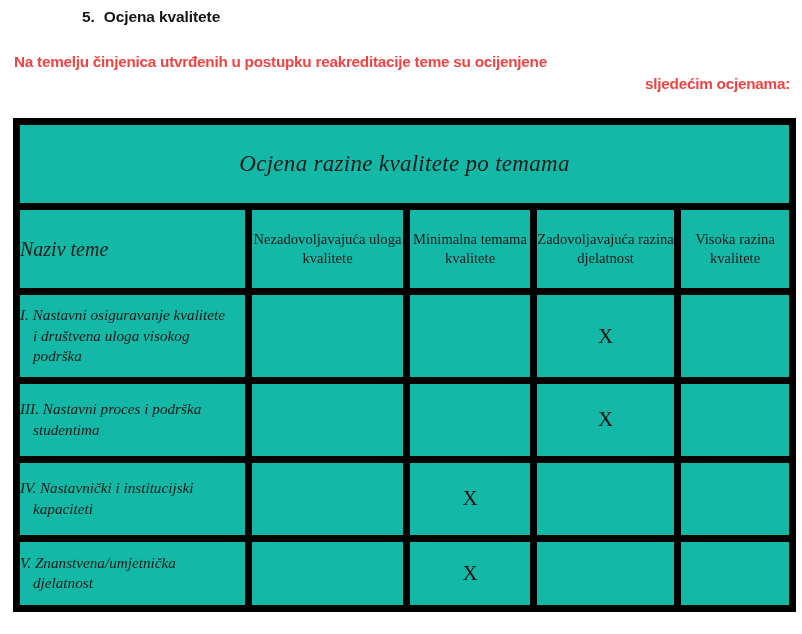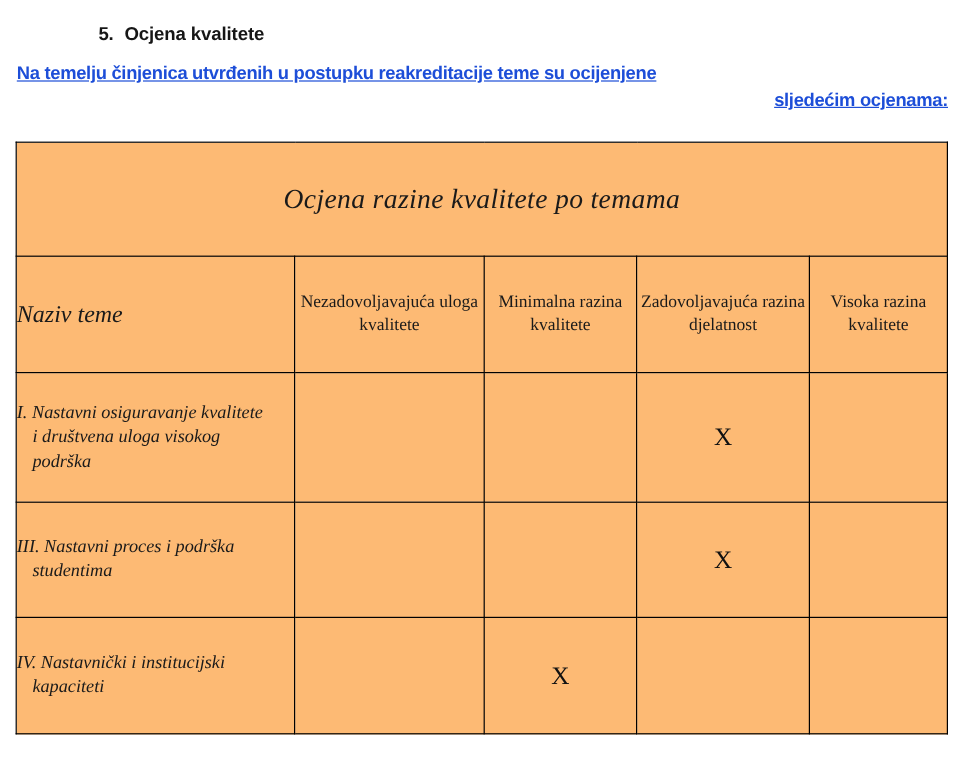--- a/index.html
+++ b/index.html
@@ -14,21 +14,21 @@
     font-family: "Liberation Serif", serif;
     color: #1a1a1a;
     overflow: hidden;
     position: relative;
   }
 
   
   .section-heading {
     position: absolute;
     left: 82px;
-    top: 20px;
+    top: 8px;
     font-family: "Liberation Sans", sans-serif;
     font-weight: bold;
     font-size: 15.5px;
     letter-spacing: -0.1px;
     color: #161616;
     white-space: nowrap;
   }
   .section-heading .num {
     display: inline-block;
     margin-right: 9px;
@@ -37,44 +37,43 @@
   .intro {
     position: absolute;
     left: 14px;
     top: 51px;
     width: 776px;
     font-family: "Liberation Sans", sans-serif;
     font-weight: bold;
     font-size: 15.3px;
     line-height: 22px;
     letter-spacing: -0.25px;
-    color: #1d4ed8;
+    color: #ef4444;
     text-align: justify;
-    text-decoration: underline;
   }
   .intro .l2 {
     text-align: right;
   }
 
   
   .quality-table {
     position: absolute;
     left: 13px;
     top: 118px;
     width: 776px;
     height: 494px;
     border-collapse: collapse;
     table-layout: fixed;
     background: #ffffff;
   }
   .quality-table td {
-    border: 1px solid #000000;
+    border: 7px solid #000000;
     padding: 0;
     vertical-align: middle;
-    background: #fdba74;
+    background: #14b8a6;
   }
 
   .table-title {
     text-align: center;
     font-style: italic;
     font-size: 23px;
     letter-spacing: 0.3px;
     height: 69px;
   }
 
@@ -146,21 +145,21 @@
       <col class="c3">
       <col class="c4">
   </colgroup>
   <tbody>
     <tr>
       <td class="table-title" colspan="5">Ocjena razine kvalitete po temama</td>
     </tr>
     <tr>
       <td class="col-head col-head-first">Naziv teme</td>
       <td class="col-head">Nezadovoljavajuća uloga kvalitete</td>
-      <td class="col-head">Minimalna razina kvalitete</td>
+      <td class="col-head">Minimalna temama kvalitete</td>
       <td class="col-head">Zadovoljavajuća razina djelatnost</td>
       <td class="col-head">Visoka razina kvalitete</td>
     </tr>
 
     <tr class="r-body-1">
       <td class="row-label">
         <span>I. Nastavni osiguravanje kvalitete</span>
         <span class="cont">i društvena uloga visokog</span>
         <span class="cont">podrška</span>
       </td>
@@ -186,14 +185,24 @@
       <td class="row-label">
         <span>IV. Nastavnički i institucijski</span>
         <span class="cont">kapaciteti</span>
       </td>
       <td class="mark-cell"></td>
       <td class="mark-cell">X</td>
       <td class="mark-cell"></td>
       <td class="mark-cell"></td>
     </tr>
 
+    <tr class="r-body-5">
+      <td class="row-label">
+        <span>V. Znanstvena/umjetnička</span>
+        <span class="cont">djelatnost</span>
+      </td>
+      <td class="mark-cell"></td>
+      <td class="mark-cell">X</td>
+      <td class="mark-cell"></td>
+      <td class="mark-cell"></td>
+    </tr>
   </tbody>
 </table>
 
 </body></html>

